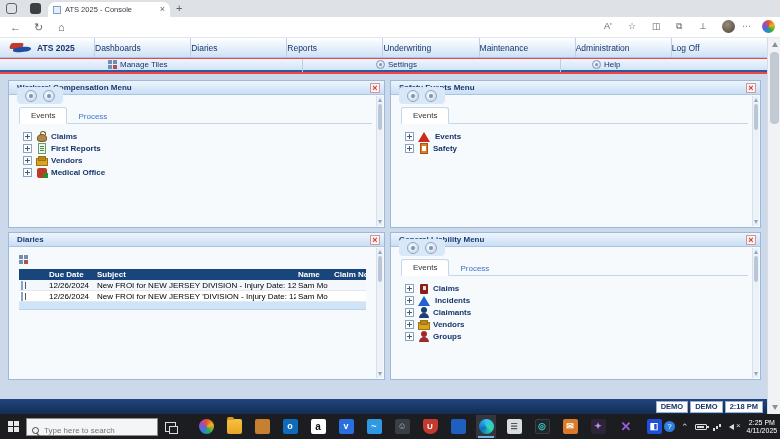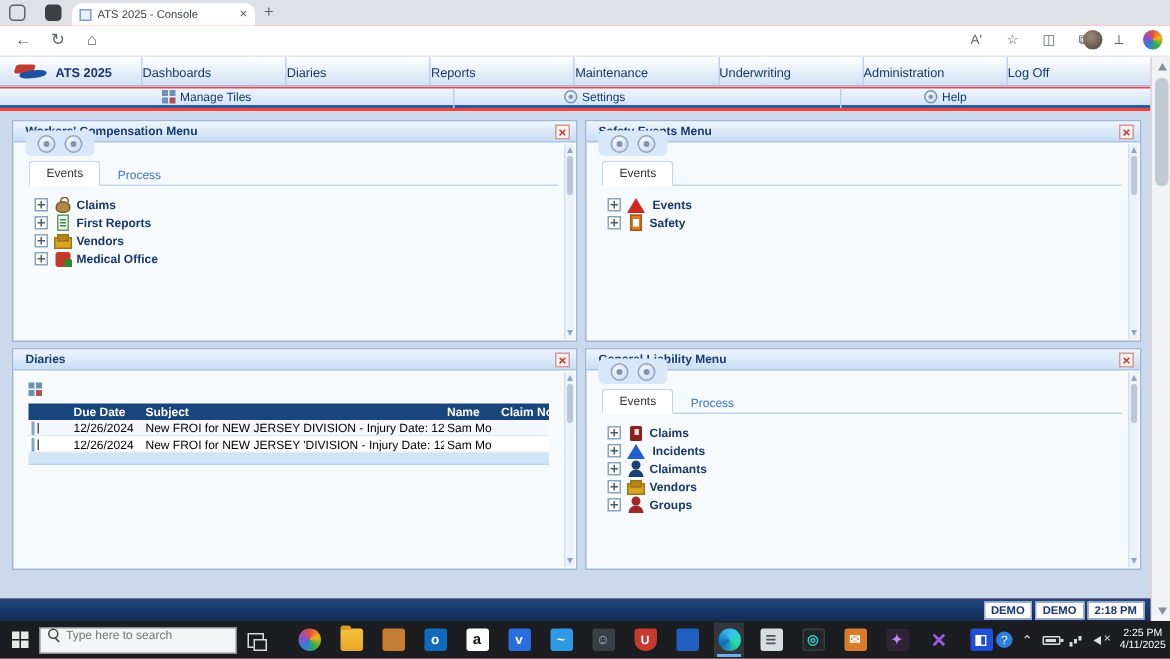--- a/index.html
+++ b/index.html
@@ -15,21 +15,21 @@
   #tab .tclose{font-size:9px;color:#5f6368;line-height:9px;flex:none;cursor:default;}
   #newtab{position:absolute;left:176px;top:3px;font-size:11px;color:#5f6368;line-height:11px;}
   #addrbar{position:absolute;left:0;top:17px;width:780px;height:21px;background:#fff;border-bottom:1px solid #e3e6ea;}
   .nav-glyph{position:absolute;top:3px;font-size:11px;color:#5f6368;line-height:14px;}
   #addrpill{position:absolute;left:86px;top:3px;width:510px;height:15px;background:#fff;border:1px solid #dadce0;border-radius:8px;display:flex;align-items:center;padding:0 7px;gap:5px;}
   .lock{width:6px;height:7px;position:relative;flex:none;}
   .lock::before{content:"";position:absolute;left:0;bottom:0;width:6px;height:4px;background:#5f6368;border-radius:1px;}
   .lock::after{content:"";position:absolute;left:1px;top:0;width:4px;height:3px;border:1px solid #5f6368;border-bottom:none;border-radius:2px 2px 0 0;}
   #urltext{font-size:7.5px;color:#5f6368;white-space:nowrap;overflow:hidden;}
   #urltext b{color:#202124;}
-  .addr-right{position:absolute;top:4px;font-size:9px;color:#5f6368;line-height:11px;margin-left:43px;}
+  .addr-right{position:absolute;top:4px;font-size:9px;color:#5f6368;line-height:11px;}
   #avatar{position:absolute;left:722px;top:3px;width:13px;height:13px;border-radius:50%;background:radial-gradient(circle at 40% 35%,#9a8c7a,#4a4038);}
   #copilot{position:absolute;left:762px;top:3px;width:13px;height:13px;border-radius:50%;background:conic-gradient(#e2503c,#f2b01e,#2fae4a,#2f7de1,#8f4fc9,#e2503c);}
 
   
   #navbar{position:absolute;left:0;top:38px;width:767px;height:20px;background:linear-gradient(#ffffff,#cfe1f6);border-bottom:1px solid #aac6e6;display:flex;}
   .nav-cell{flex:1;border-left:1px solid #bcd2ec;display:flex;align-items:center;justify-content:flex-start;font-size:8.5px;color:#17366b;white-space:nowrap;cursor:default;}
   #brandcell{flex:none;width:94px;border-left:none;justify-content:flex-start;padding-left:10px;gap:5px;font-weight:bold;}
   #atslogo{width:22px;height:11px;position:relative;flex:none;}
   #atslogo::before{content:"";position:absolute;left:0;top:1px;width:13px;height:6px;background:#c23b2e;border-radius:2px;transform:skewX(-18deg);}
   #atslogo::after{content:"";position:absolute;left:3px;top:5px;width:18px;height:5px;background:#1f4fa0;border-radius:40%;transform:rotate(-6deg);}
@@ -110,21 +110,21 @@
 
   
   #statusbar{position:absolute;left:0;top:399px;width:767px;height:15px;background:linear-gradient(#20457e,#122c55);display:flex;align-items:center;justify-content:flex-end;gap:2px;padding:0 4px;}
   .sbox{background:#fff;border:1px solid #9ab0cc;color:#17366b;font-size:7.5px;font-weight:bold;padding:1px 4px;line-height:8px;}
 
   
   #taskbar{position:absolute;left:0;top:414px;width:780px;height:25px;background:#1b1d21;display:flex;align-items:center;}
   #startbtn{width:26px;height:25px;display:flex;align-items:center;justify-content:center;flex:none;}
   #winlogo{width:11px;height:11px;display:grid;grid-template-columns:5px 5px;grid-template-rows:5px 5px;gap:1px;}
   #winlogo div{background:#e8e8e8;}
-  #tsearch{width:132px;height:18px;background:#f3f5f6;border:1px solid #8a8a8a;display:flex;align-items:flex-start;gap:4px;padding:0 5px;flex:none;}
+  #tsearch{width:132px;height:18px;background:#f3f5f6;border:1px solid #8a8a8a;display:flex;align-items:flex-end;gap:4px;padding:0 5px;flex:none;}
   .mag{width:8px;height:8px;position:relative;flex:none;}
   .mag::before{content:"";position:absolute;left:0;top:0;width:5px;height:5px;border:1px solid #444;border-radius:50%;}
   .mag::after{content:"";position:absolute;right:0;bottom:0;width:4px;height:1px;background:#444;transform:rotate(45deg);}
   #tsearch input{border:none;background:transparent;font-size:8px;color:#3b3b3b;width:100%;outline:none;padding:0;}
   #taskview{width:24px;height:25px;display:flex;align-items:center;justify-content:center;flex:none;}
   #taskview span{width:11px;height:10px;border:1px solid #d8dce0;position:relative;}
   #taskview span::after{content:"";position:absolute;right:-3px;bottom:-3px;width:7px;height:6px;background:#1b1d21;border:1px solid #d8dce0;}
   #apps{display:flex;align-items:center;gap:8px;margin-left:14px;flex:none;}
   .app{width:20px;height:23px;display:flex;align-items:center;justify-content:center;position:relative;}
   .app.active{background:#33373d;}
@@ -200,45 +200,45 @@
     <div class="nav-cell">
         <span>Dashboards</span>
       </div>
     <div class="nav-cell">
         <span>Diaries</span>
       </div>
     <div class="nav-cell">
         <span>Reports</span>
       </div>
     <div class="nav-cell">
+        <span>Underwriting</span>
+      </div>
+    <div class="nav-cell">
         <span>Maintenance</span>
-      </div>
-    <div class="nav-cell">
-        <span>Underwriting</span>
       </div>
     <div class="nav-cell">
         <span>Administration</span>
       </div>
     <div class="nav-cell">
         <span>Log Off</span>
       </div>
   </div>
 
   <div id="subtoolbar">
     <div class="sub-div" style="left:302px;"></div>
     <div class="sub-div" style="left:560px;"></div>
     <div class="sub-item" style="left:108px;">
       <span class="gicon"></span>
       <span>Manage Tiles</span>
     </div>
     <div class="sub-item" style="left:376px;">
       <span class="mini-circle"></span>
       <span>Settings</span>
     </div>
-    <div class="sub-item" style="left:616px;">
+    <div class="sub-item" style="left:592px;">
       <span class="mini-circle"></span>
       <span>Help</span>
     </div>
   </div>
 
   <div id="content">
 
     <div class="panel" style="left:8px;top:6px;width:377px;height:148px;">
       <div class="phead">
         <span class="ptitle">Workers' Compensation Menu</span>

